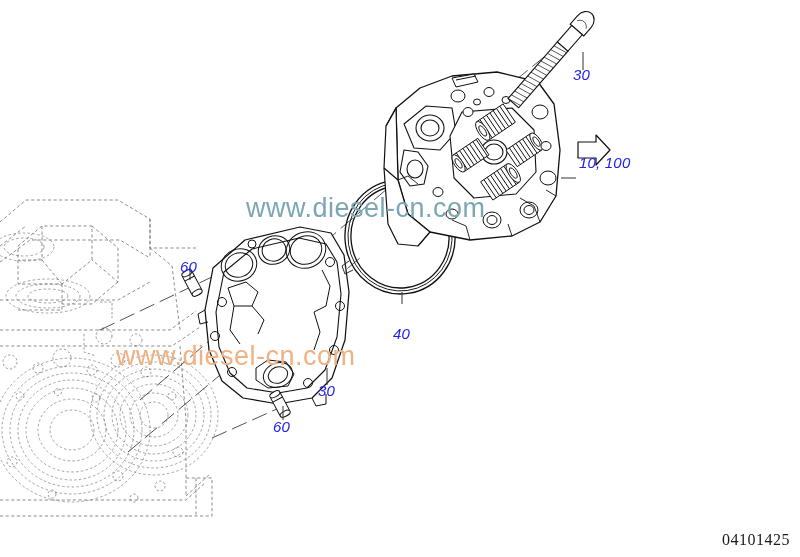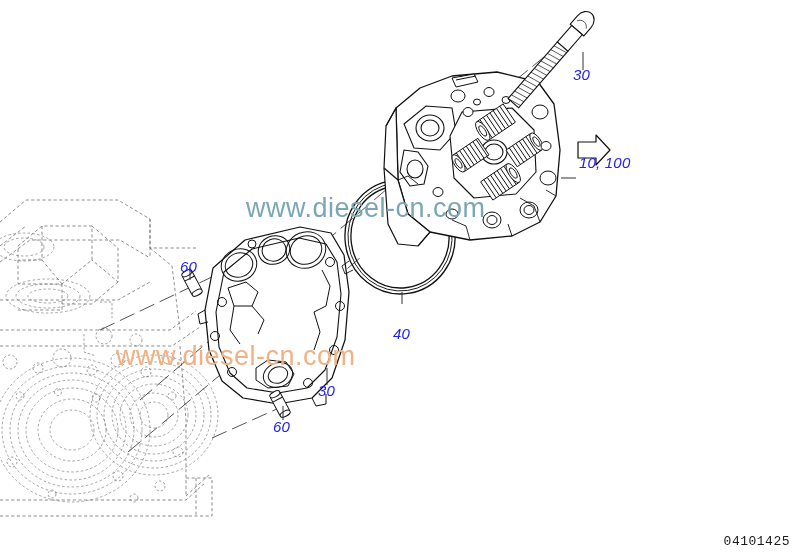--- a/index.html
+++ b/index.html
@@ -32,22 +32,22 @@
     font-weight: 400;
     color: #2222ee;
     white-space: nowrap;
     letter-spacing: 0.2px;
     font-style: italic;
   }
   #corner-id {
     position: absolute;
     right: 10px;
     bottom: 8px;
-    font-family: Liberation Mono, monospace;
-    font-size: 13px;
+    font-family: Liberation Serif, serif;
+    font-size: 16px;
     color: #1a1a1a;
     letter-spacing: 0.5px;
   }
   .watermark {
     position: absolute;
     font-family: "Liberation Sans", sans-serif;
     font-size: 27px;
     font-weight: 400;
     white-space: nowrap;
     letter-spacing: 0.5px;

